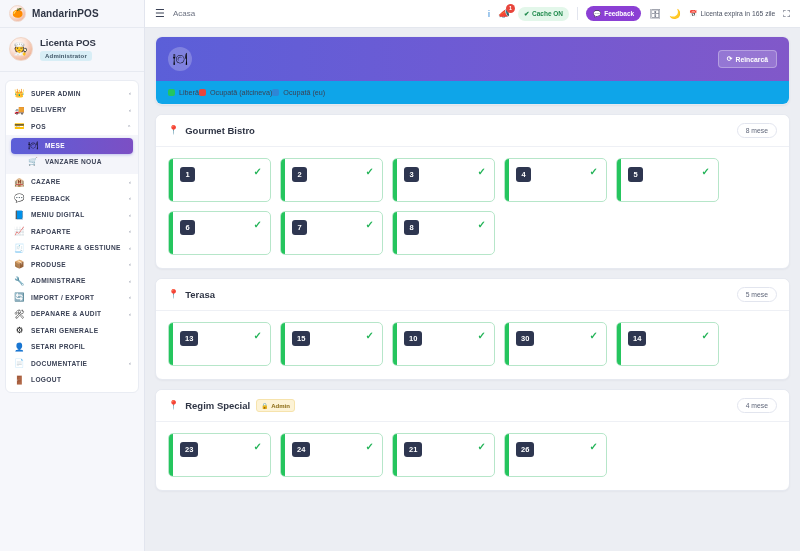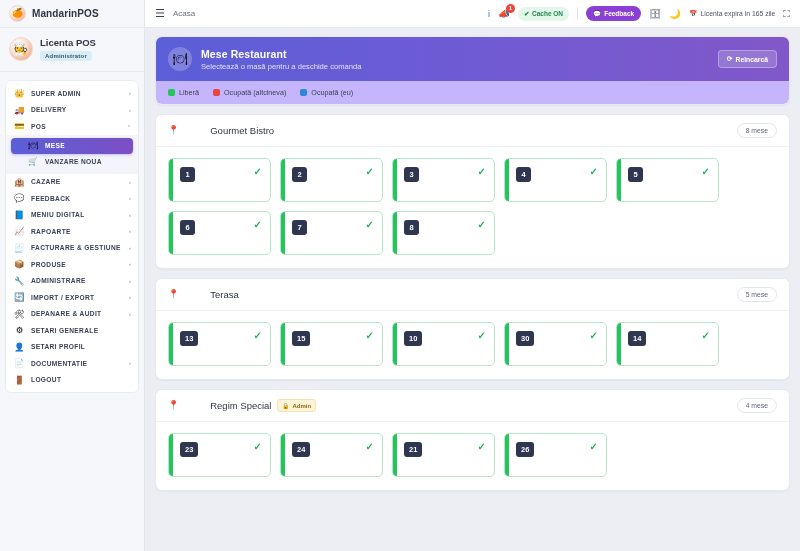--- a/index.html
+++ b/index.html
@@ -137,37 +137,37 @@
   .banner-txt { display: flex; flex-direction: column; gap: 2px; }
   .banner-title { font-size: 10.5px; font-weight: 700; color: #fff; letter-spacing: .1px; }
   .banner-sub { font-size: 7.6px; color: #e3e1f8; }
   .banner-spacer { flex: 1 1 auto; }
   .btn-refresh {
     background: rgba(255,255,255,.18); border: 1px solid rgba(255,255,255,.3);
     color: #fff; font-size: 6.8px; font-weight: 600;
     border-radius: 4px; padding: 4px 8px; cursor: pointer;
     display: inline-flex; align-items: center; gap: 3px; white-space: nowrap;
   }
-  .legend { display: flex; align-items: center; gap: 14px; padding: 7px 12px; background: #c4b5fd; }
+  .legend { display: flex; align-items: center; padding: 7px 12px; background: #0ea5e9; }
   .legend-item { display: flex; align-items: center; gap: 4px; }
   .legend-dot { width: 7px; height: 7px; border-radius: 2px; flex: 0 0 7px; }
   .legend-label { font-size: 7.2px; color: #3b4256; }
 
   
   .section {
     background: #fff; border: 1px solid #e6e9f0; border-radius: 7px;
     margin-top: 9px; overflow: hidden;
     box-shadow: 0 1px 2px rgba(25,30,50,.04);
   }
   .section-head {
     display: flex; align-items: center; gap: 6px;
     padding: 8px 12px; border-bottom: 1px solid #eef0f5; background: #fff;
   }
   .pin { font-size: 9px; line-height: 1; }
-  .section-title { font-size: 9.5px; font-weight: 400; color: #2f3545; margin-left: 25px; }
+  .section-title { font-size: 9.5px; font-weight: 700; color: #2f3545; }
   .admin-badge {
     display: inline-flex; align-items: center; gap: 2.5px;
     background: #fdf3d6; color: #8a6a12; border: 1px solid #f6e3ac;
     font-size: 6px; font-weight: 600; border-radius: 3px; padding: 2px 4px;
   }
   .sec-spacer { flex: 1 1 auto; }
   .count-badge {
     font-size: 6.8px; color: #5f6679; background: #fff;
     border: 1px solid #e2e5ee; border-radius: 9px; padding: 3px 8px; white-space: nowrap;
   }
@@ -359,24 +359,20 @@
       </span>
 
       <span class="tb-icon">⛶</span>
     </header>
 
     <div class="content">
 
       <div class="banner-wrap">
         <div class="banner">
           <span class="banner-icon">🍽</span>
-          <span class="banner-txt">
-            <span class="banner-title">Mese Restaurant</span>
-            <span class="banner-sub">Selectează o masă pentru a deschide comanda</span>
-          </span>
           <span class="banner-spacer"></span>
           <span class="btn-refresh">
             <span>⟳</span>
             <span>Reîncarcă</span>
           </span>
         </div>
         <div class="legend">
           <span class="legend-item">
             <span class="legend-dot" style="background:#25c55e;"></span>
             <span class="legend-label">Liberă</span>

